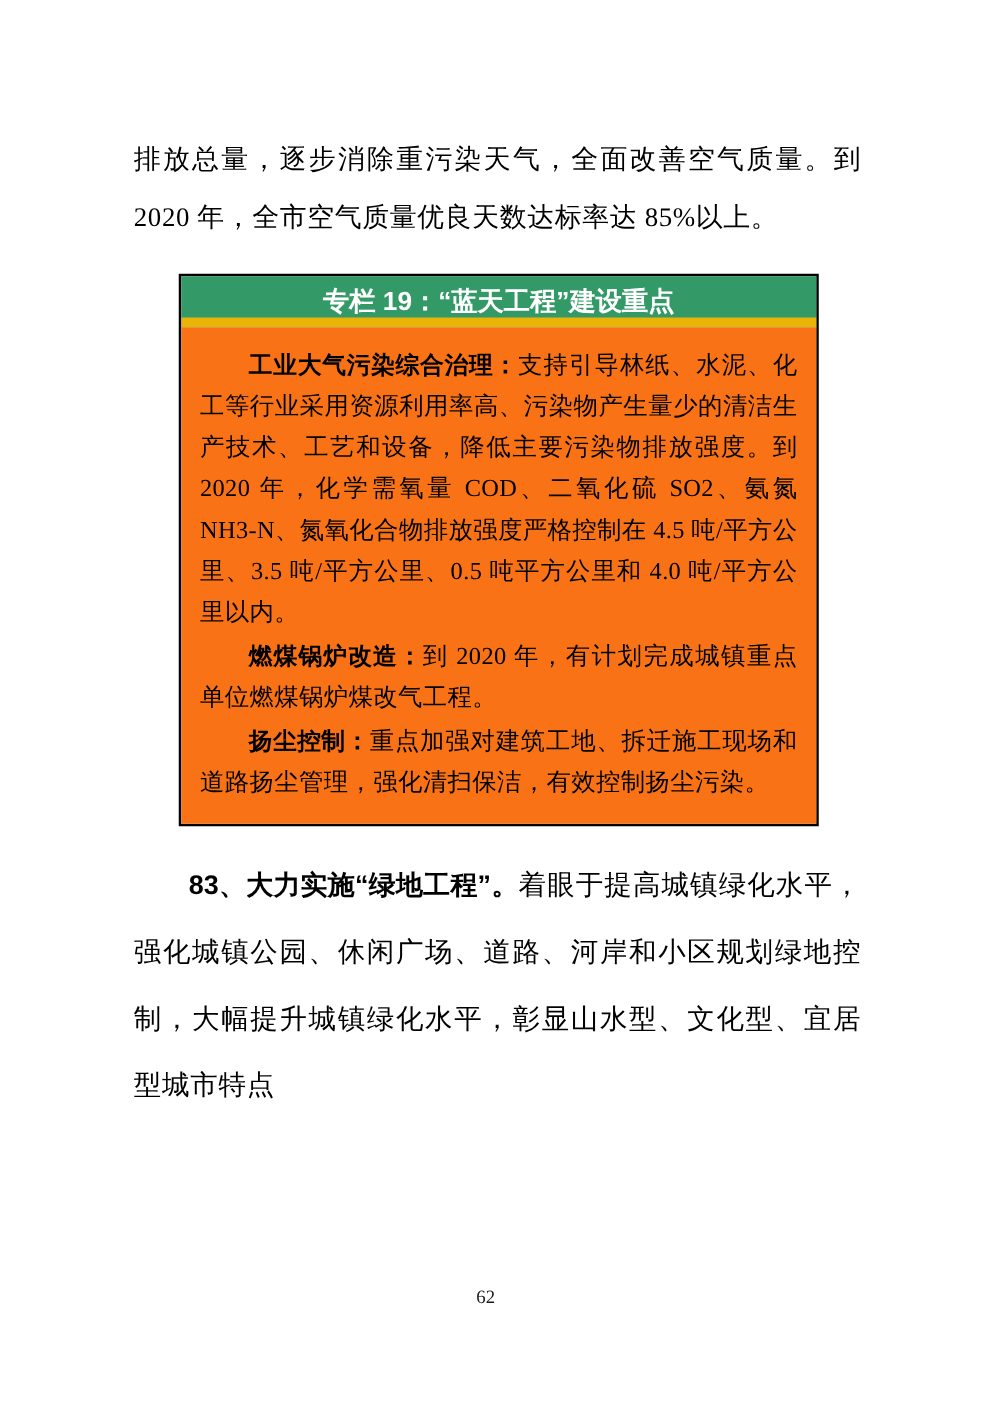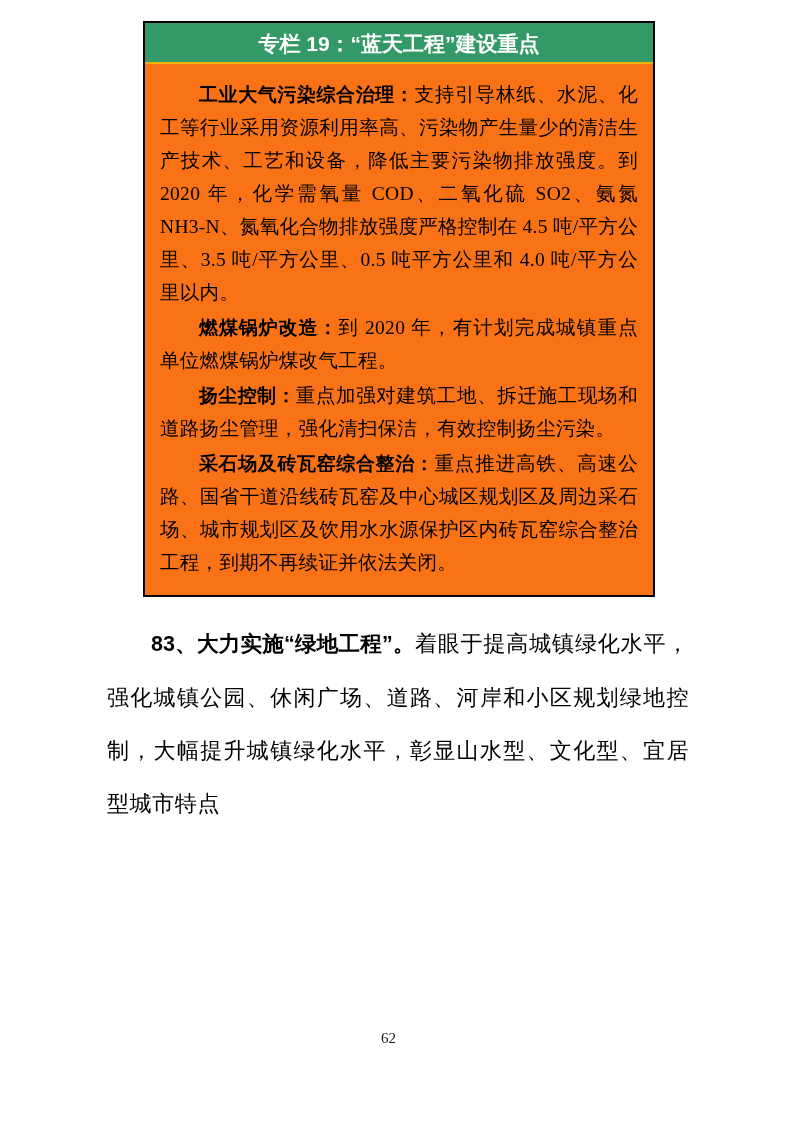--- a/index.html
+++ b/index.html
@@ -26,21 +26,21 @@
   }
   .panel {
     margin: 21px 0 0 143px;
     width: 512px;
     border: 2px solid #000000;
   }
   .panel-header {
     height: 41px;
     line-height: 41px;
     text-align: center;
-    border-bottom: 2px solid #eab308;
+    border-bottom: 8px solid #eab308;
     color: #ffffff;
     font-weight: bold;
     font-size: 21px;
     font-family: "Liberation Sans", "DejaVu Sans", sans-serif;
   }
   .panel-body {
     padding: 14px 15px 16px 15px;
     font-size: 19.5px;
     line-height: 33px;
     text-align: justify;
@@ -75,30 +75,30 @@
     text-align: center;
     font-size: 15px;
     color: #1a1a1a;
   }
 </style>
 </head>
 <body>
 
 <div class="page">
 
+  <p class="para intro">排放总量，逐步消除重污染天气，全面改善空气质量。到 2020 年，全市空气质量优良天数达标率达 85%以上。</p>
 
   <div class="panel">
     <div class="panel-header" style="background: rgb(51, 153, 102); color: rgb(255, 255, 255);">
       <span>专栏 19：“蓝天工程”建设重点</span>
     </div>
     <div class="panel-body" style="background: #f97316;">
       <p class="panel-para"><strong>工业大气污染综合治理：</strong><span>支持引导林纸、水泥、化工等行业采用资源利用率高、污染物产生量少的清洁生产技术、工艺和设备，降低主要污染物排放强度。到 2020 年，化学需氧量 COD、二氧化硫 SO2、氨氮 NH3-N、氮氧化合物排放强度严格控制在 4.5 吨/平方公里、3.5 吨/平方公里、0.5 吨平方公里和 4.0 吨/平方公里以内。</span></p>
       <p class="panel-para"><strong>燃煤锅炉改造：</strong><span>到 2020 年，有计划完成城镇重点单位燃煤锅炉煤改气工程。</span></p>
       <p class="panel-para"><strong>扬尘控制：</strong><span>重点加强对建筑工地、拆迁施工现场和道路扬尘管理，强化清扫保洁，有效控制扬尘污染。</span></p>
-      <p class="panel-para"><strong>采石场及砖瓦窑综合整治：</strong><span>重点推进高铁、高速公路、国省干道沿线砖瓦窑及中心城区规划区及周边采石场、城市规划区及饮用水水源保护区内砖瓦窑综合整治工程，到期不再续证并依法关闭。</span></p>
     </div>
   </div>
 
   <p class="para closing"><strong>83、大力实施“绿地工程”。</strong><span>着眼于提高城镇绿化水平，强化城镇公园、休闲广场、道路、河岸和小区规划绿地控制，大幅提升城镇绿化水平，彰显山水型、文化型、宜居型城市特点</span></p>
 
   <div class="page-number">62</div>
 
 </div>
 
 </body></html>

